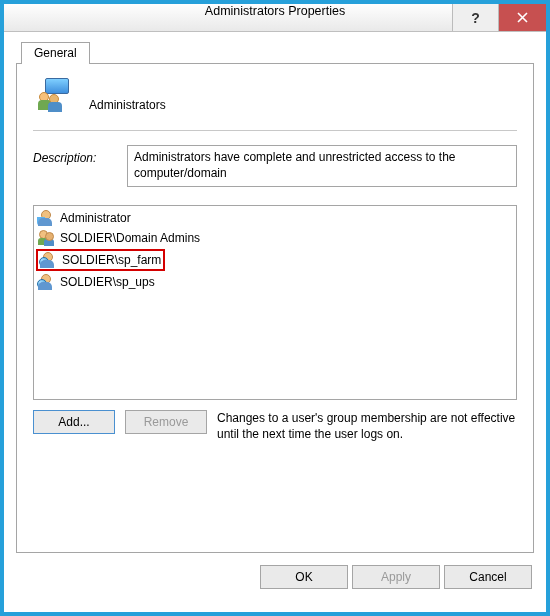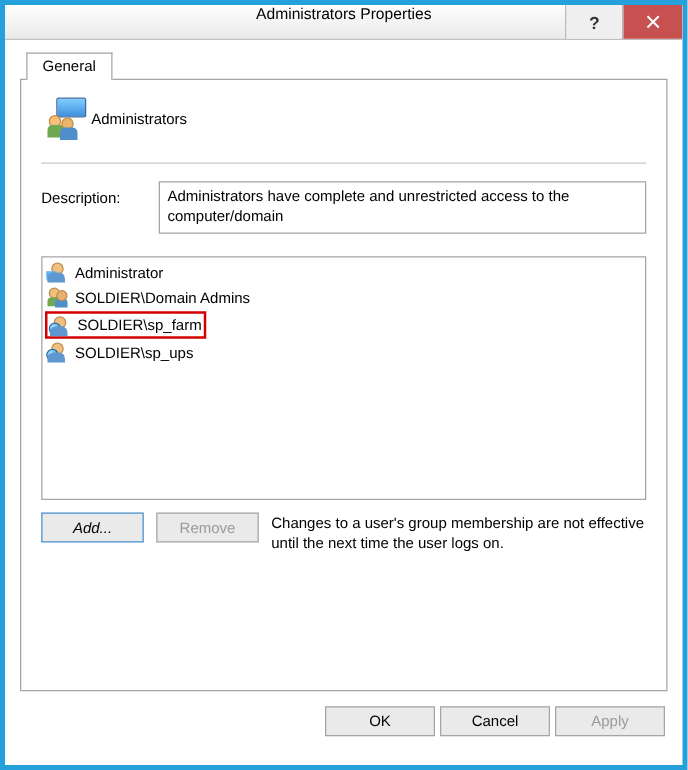--- a/index.html
+++ b/index.html
@@ -67,21 +67,22 @@
   .tab-panel {
     margin: -1px 12px 0 12px;
     border: 1px solid #a5a5a5;
     padding: 14px 16px 10px 16px;
     background: #fff;
     height: 490px;
     position: relative;
   }
   .header-row {
     display: flex;
-    align-items: center;
+    align-items: flex-end;
+    gap: 16px;
     margin-bottom: 18px;
     margin-left: 6px;
   }
   .group-icon {
     width: 34px; height: 34px;
     position: relative;
   }
   .monitor {
     width: 24px; height: 16px; background: linear-gradient(#7fcfff,#3f8fdd);
     border: 1px solid #3a6aa0; border-radius: 2px; position: absolute; top:0; left:6px;
@@ -96,21 +97,21 @@
   .divider {
     height: 1px;
     background: #c8c8c8;
     margin: 0 0 14px 0;
   }
   .desc-row {
     display: flex;
     gap: 14px;
     margin-bottom: 18px;
   }
-  .desc-label { padding-top:6px; min-width:80px; }
+  .desc-label { padding-top:6px; min-width:80px;font-style:italic; }
   .desc-input {
     flex: 1;
     height: 42px;
     border: 1px solid #a5a5a5;
     padding: 3px 6px;
     font-family: inherit;
     font-size: 12px;
     resize: none;
     line-height: 1.35;
   }
@@ -128,21 +129,21 @@
     gap: 6px;
     padding: 1px 2px;
     font-size: 12px;
     cursor: default;
     line-height: 18px;
   }
   .highlight {
     border: 2px solid #d40000;
     padding: 0 2px;
     display: inline-flex;
-    align-items: flex-end;
+    align-items: center;
     gap: 6px;
     margin-left: -2px;
   }
   .ico { width:16px;height:16px;display:inline-block;position:relative; }
   .ico-user::before{
     content:"";position:absolute;width:8px;height:8px;border-radius:50%;
     background:#f0c080;border:1px solid #c0894a;top:0;left:3px;
   }
   .ico-user::after{
     content:"";position:absolute;width:14px;height:8px;
@@ -175,21 +176,21 @@
   .btn {
     min-width: 82px;
     height: 24px;
     border: 1px solid #a5a5a5;
     background: #eaeaea;
     font-family: inherit;
     font-size: 12px;
     cursor: pointer;
   }
   .btn:disabled { color:#9a9a9a; cursor:default; }
-  .add-btn { border: 1px solid #4a90d0; font-style: italic; }
+  .add-btn { border: 1px solid #4a90d0; }
   .note { flex:1; font-size:12px; line-height:1.35; }
   .dialog-buttons {
     display: flex;
     gap: 4px;
     justify-content: flex-end;
     padding: 12px 14px;
   }
   .dialog-buttons .btn { min-width: 88px; }
 </style>
 </head>
@@ -265,15 +266,15 @@
   <div class="bottom-row">
     <button class="btn add-btn">Add...</button>
     <button class="btn" disabled="">Remove</button>
     <div class="note">Changes to a user's group membership are not effective until the next time the user logs on.</div>
   </div>
 
 </div>
 
 <div class="dialog-buttons">
   <button class="btn">OK</button>
+  <button class="btn" disabled="">Apply</button>
   <button class="btn">Cancel</button>
-  <button class="btn" disabled="">Apply</button>
 </div>
 
 </body></html>

